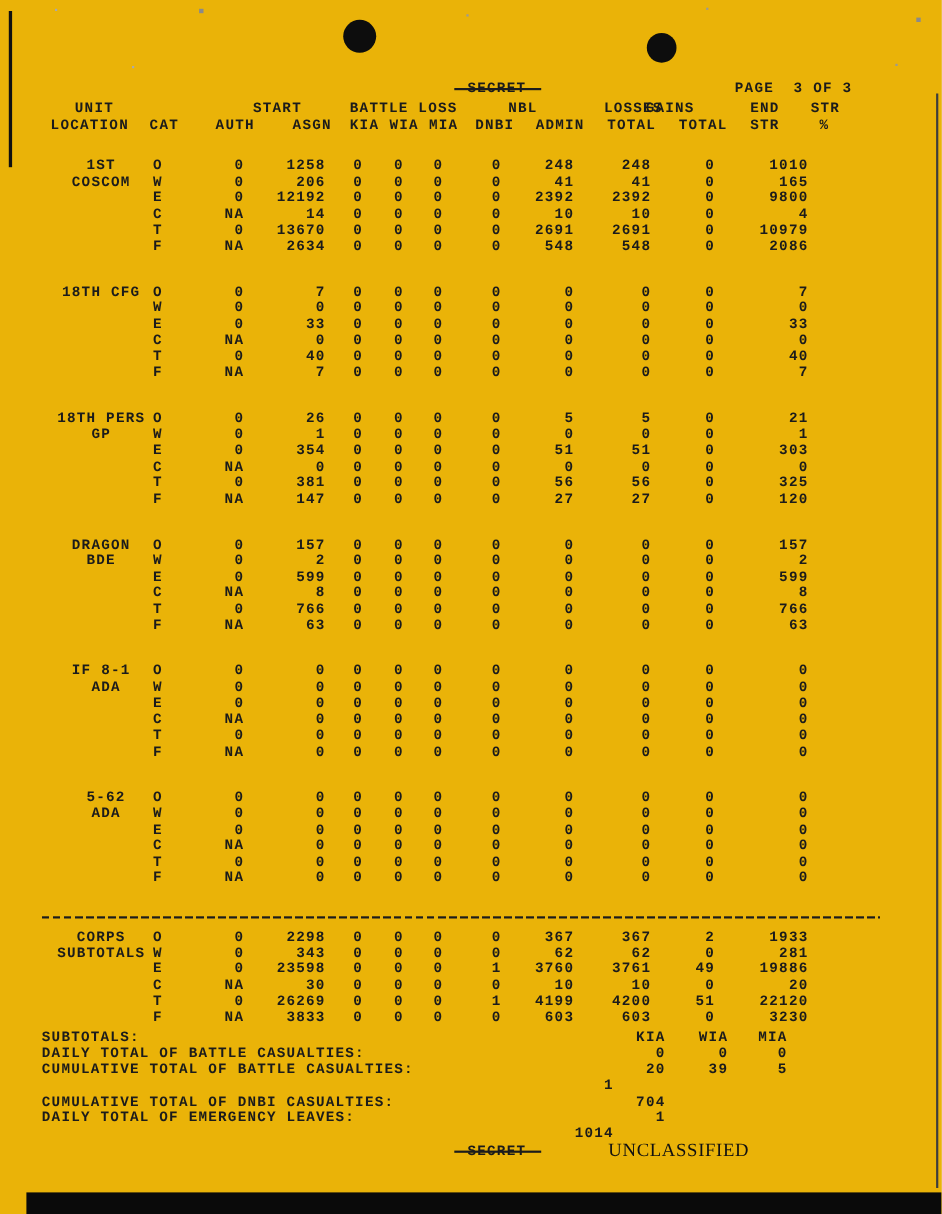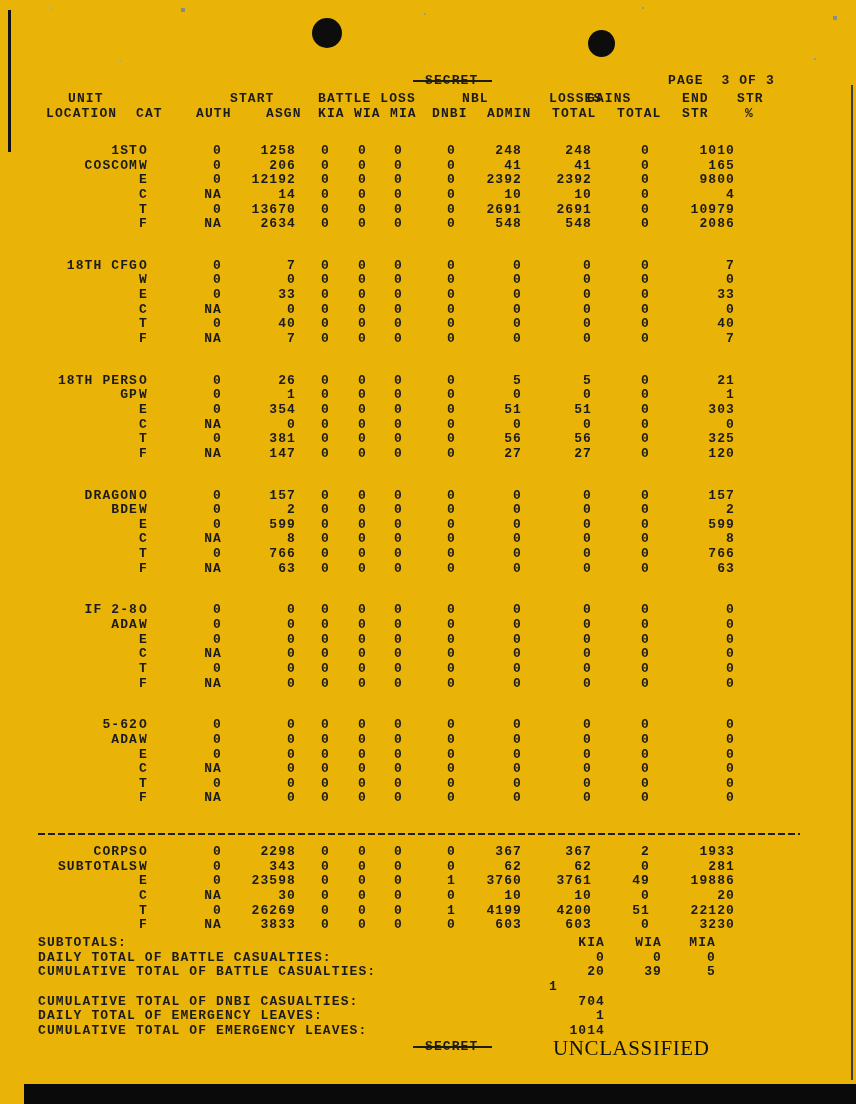--- a/index.html
+++ b/index.html
@@ -21,40 +21,40 @@
   }
 
   
   .group { margin-bottom:27px; }
   .trow {
     display:grid;
     grid-template-columns:100px 30px 54px 74px 34px 37px 36px 53px 66px 70px 58px 85px 40px;
     height:14.65px; line-height:14.65px;
   }
   .cell { text-align:right; white-space:pre; overflow:visible; }
-  .cell.c0 { text-align:right; padding-left:8px; }
+  .cell.c0 { text-align:center; padding-left:8px; }
   .cell.c1 { text-align:left; padding-left:1px; }
 
   .dashed {
     height:2px; width:762px; margin:16px 0 10px 0;
     background:repeating-linear-gradient(90deg,#1c1c1c 0 7px, transparent 7px 10px);
   }
 
   
   .crow {
     display:grid; grid-template-columns:520px 47px 57px 54px;
     height:14.65px; line-height:14.65px;
   }
   .crow .lab { text-align:left; white-space:pre; }
   .crow .v { text-align:right; white-space:pre; }
 
   
   .stamp {
     font-family:"Liberation Serif","DejaVu Serif",serif;
-    font-size:21px; font-weight:normal; letter-spacing:0.6px; color:#111;
+    font-size:17px; font-weight:normal; letter-spacing:0.6px; color:#111;
   }
 
   
   .hole { position:absolute; border-radius:50%; background:#0d0d0d; }
   .edge { position:absolute; background:#111; }
   .speck {
     position:absolute; left:0; top:0; width:2px; height:2px; background:transparent;
     box-shadow: 182px 9px 0 1px #8a8a8a, 424px 13px 0 0 #9a9a9a, 642px 7px 0 0 #999,
                 834px 17px 0 1px #8a8a8a, 120px 60px 0 0 #aaa, 814px 58px 0 0 #999,
                 50px 8px 0 0 #aaa;
@@ -469,21 +469,21 @@
             <span class="cell c7">0</span>
             <span class="cell c8">0</span>
             <span class="cell c9">0</span>
             <span class="cell c10">0</span>
             <span class="cell c11">63</span>
             <span class="cell c12"></span>
           </div>
         </div>
         <div class="group">
           <div class="trow">
-            <span class="cell c0">IF 2-8</span>
+            <span class="cell c0">IF 8-1</span>
             <span class="cell c1">O</span>
             <span class="cell c2">0</span>
             <span class="cell c3">0</span>
             <span class="cell c4">0</span>
             <span class="cell c5">0</span>
             <span class="cell c6">0</span>
             <span class="cell c7">0</span>
             <span class="cell c8">0</span>
             <span class="cell c9">0</span>
             <span class="cell c10">0</span>
@@ -786,21 +786,20 @@
         <span class="v"></span>
         <span class="v"></span>
       </div>
       <div class="crow">
         <span class="lab">DAILY TOTAL OF EMERGENCY LEAVES:</span>
         <span class="v">1</span>
         <span class="v"></span>
         <span class="v"></span>
       </div>
       <div class="crow">
-        <span class="lab">CUMULATIVE TOTAL OF EMERGENCY LEAVES:</span>
         <span class="v">1014</span>
         <span class="v"></span>
         <span class="v"></span>
       </div>
     </div>
 
   <div class="abs" style="top:1036px; left:0; width:856px; height:26px;">
     <span class="strike pre" style="position:absolute; left:425px; top:3px;">SECRET</span>
     <span class="stamp" style="position:absolute; left:553px; top:0;">UNCLASSIFIED</span>
   </div>

